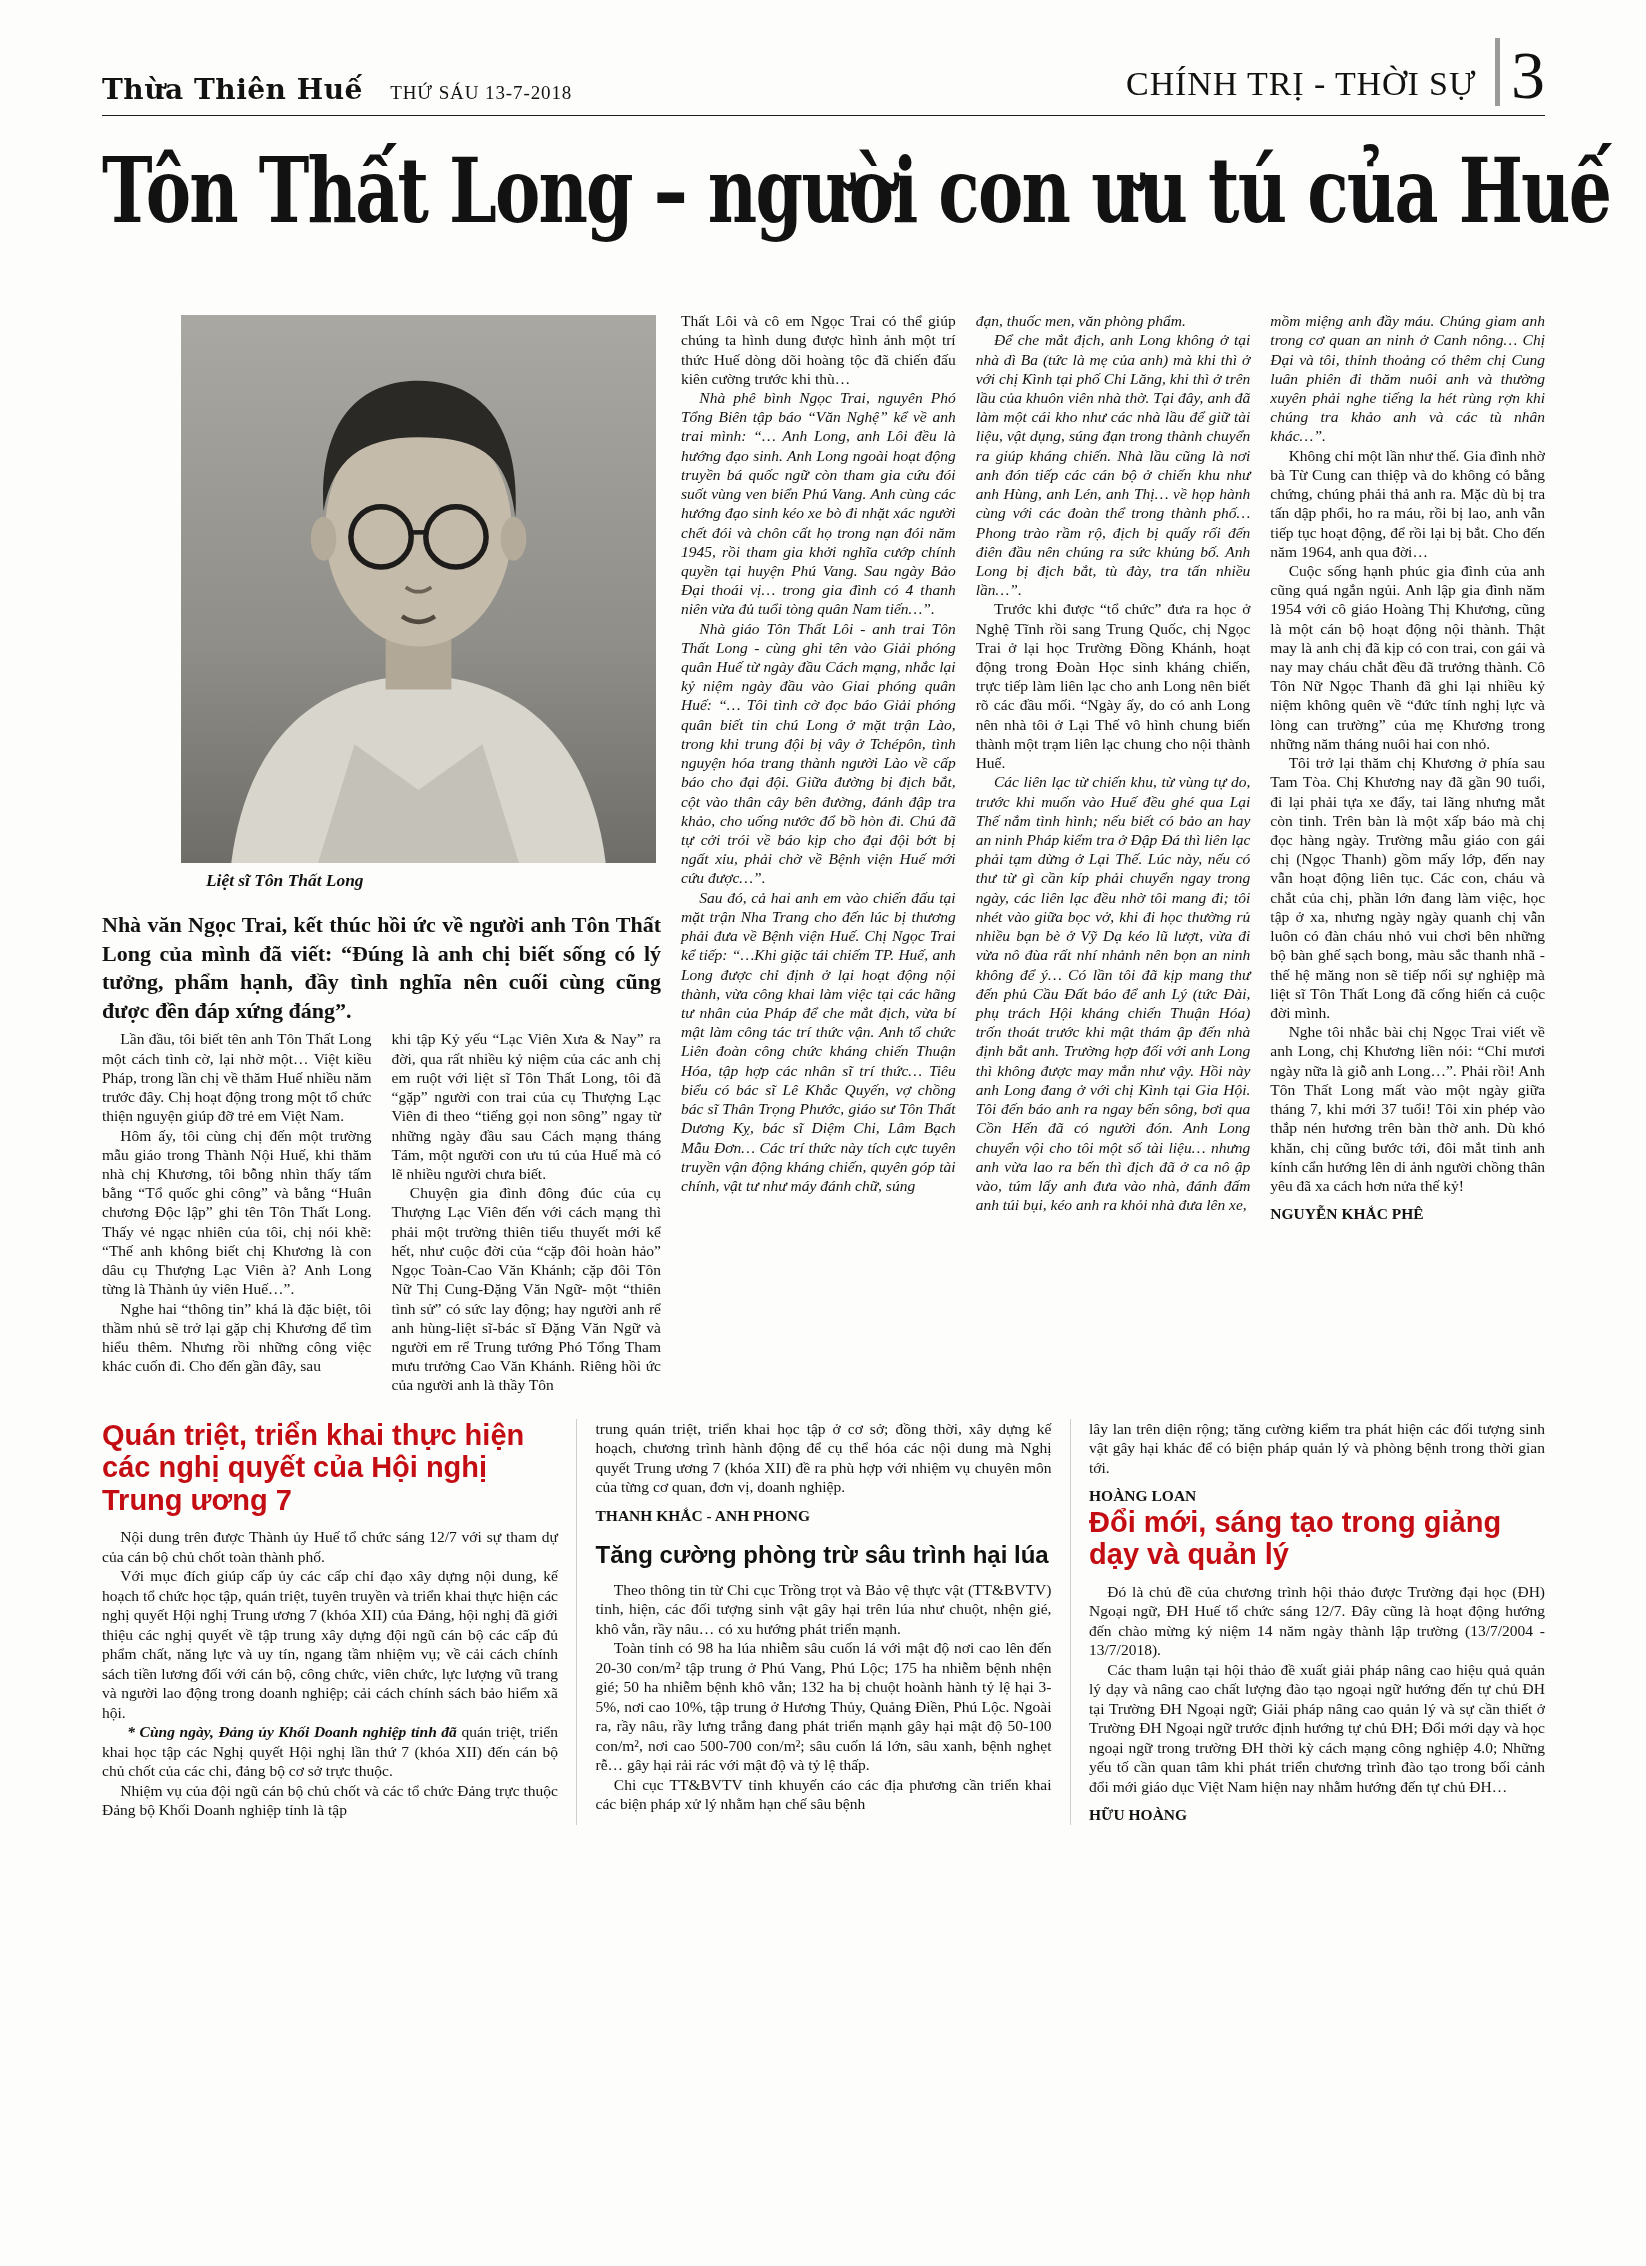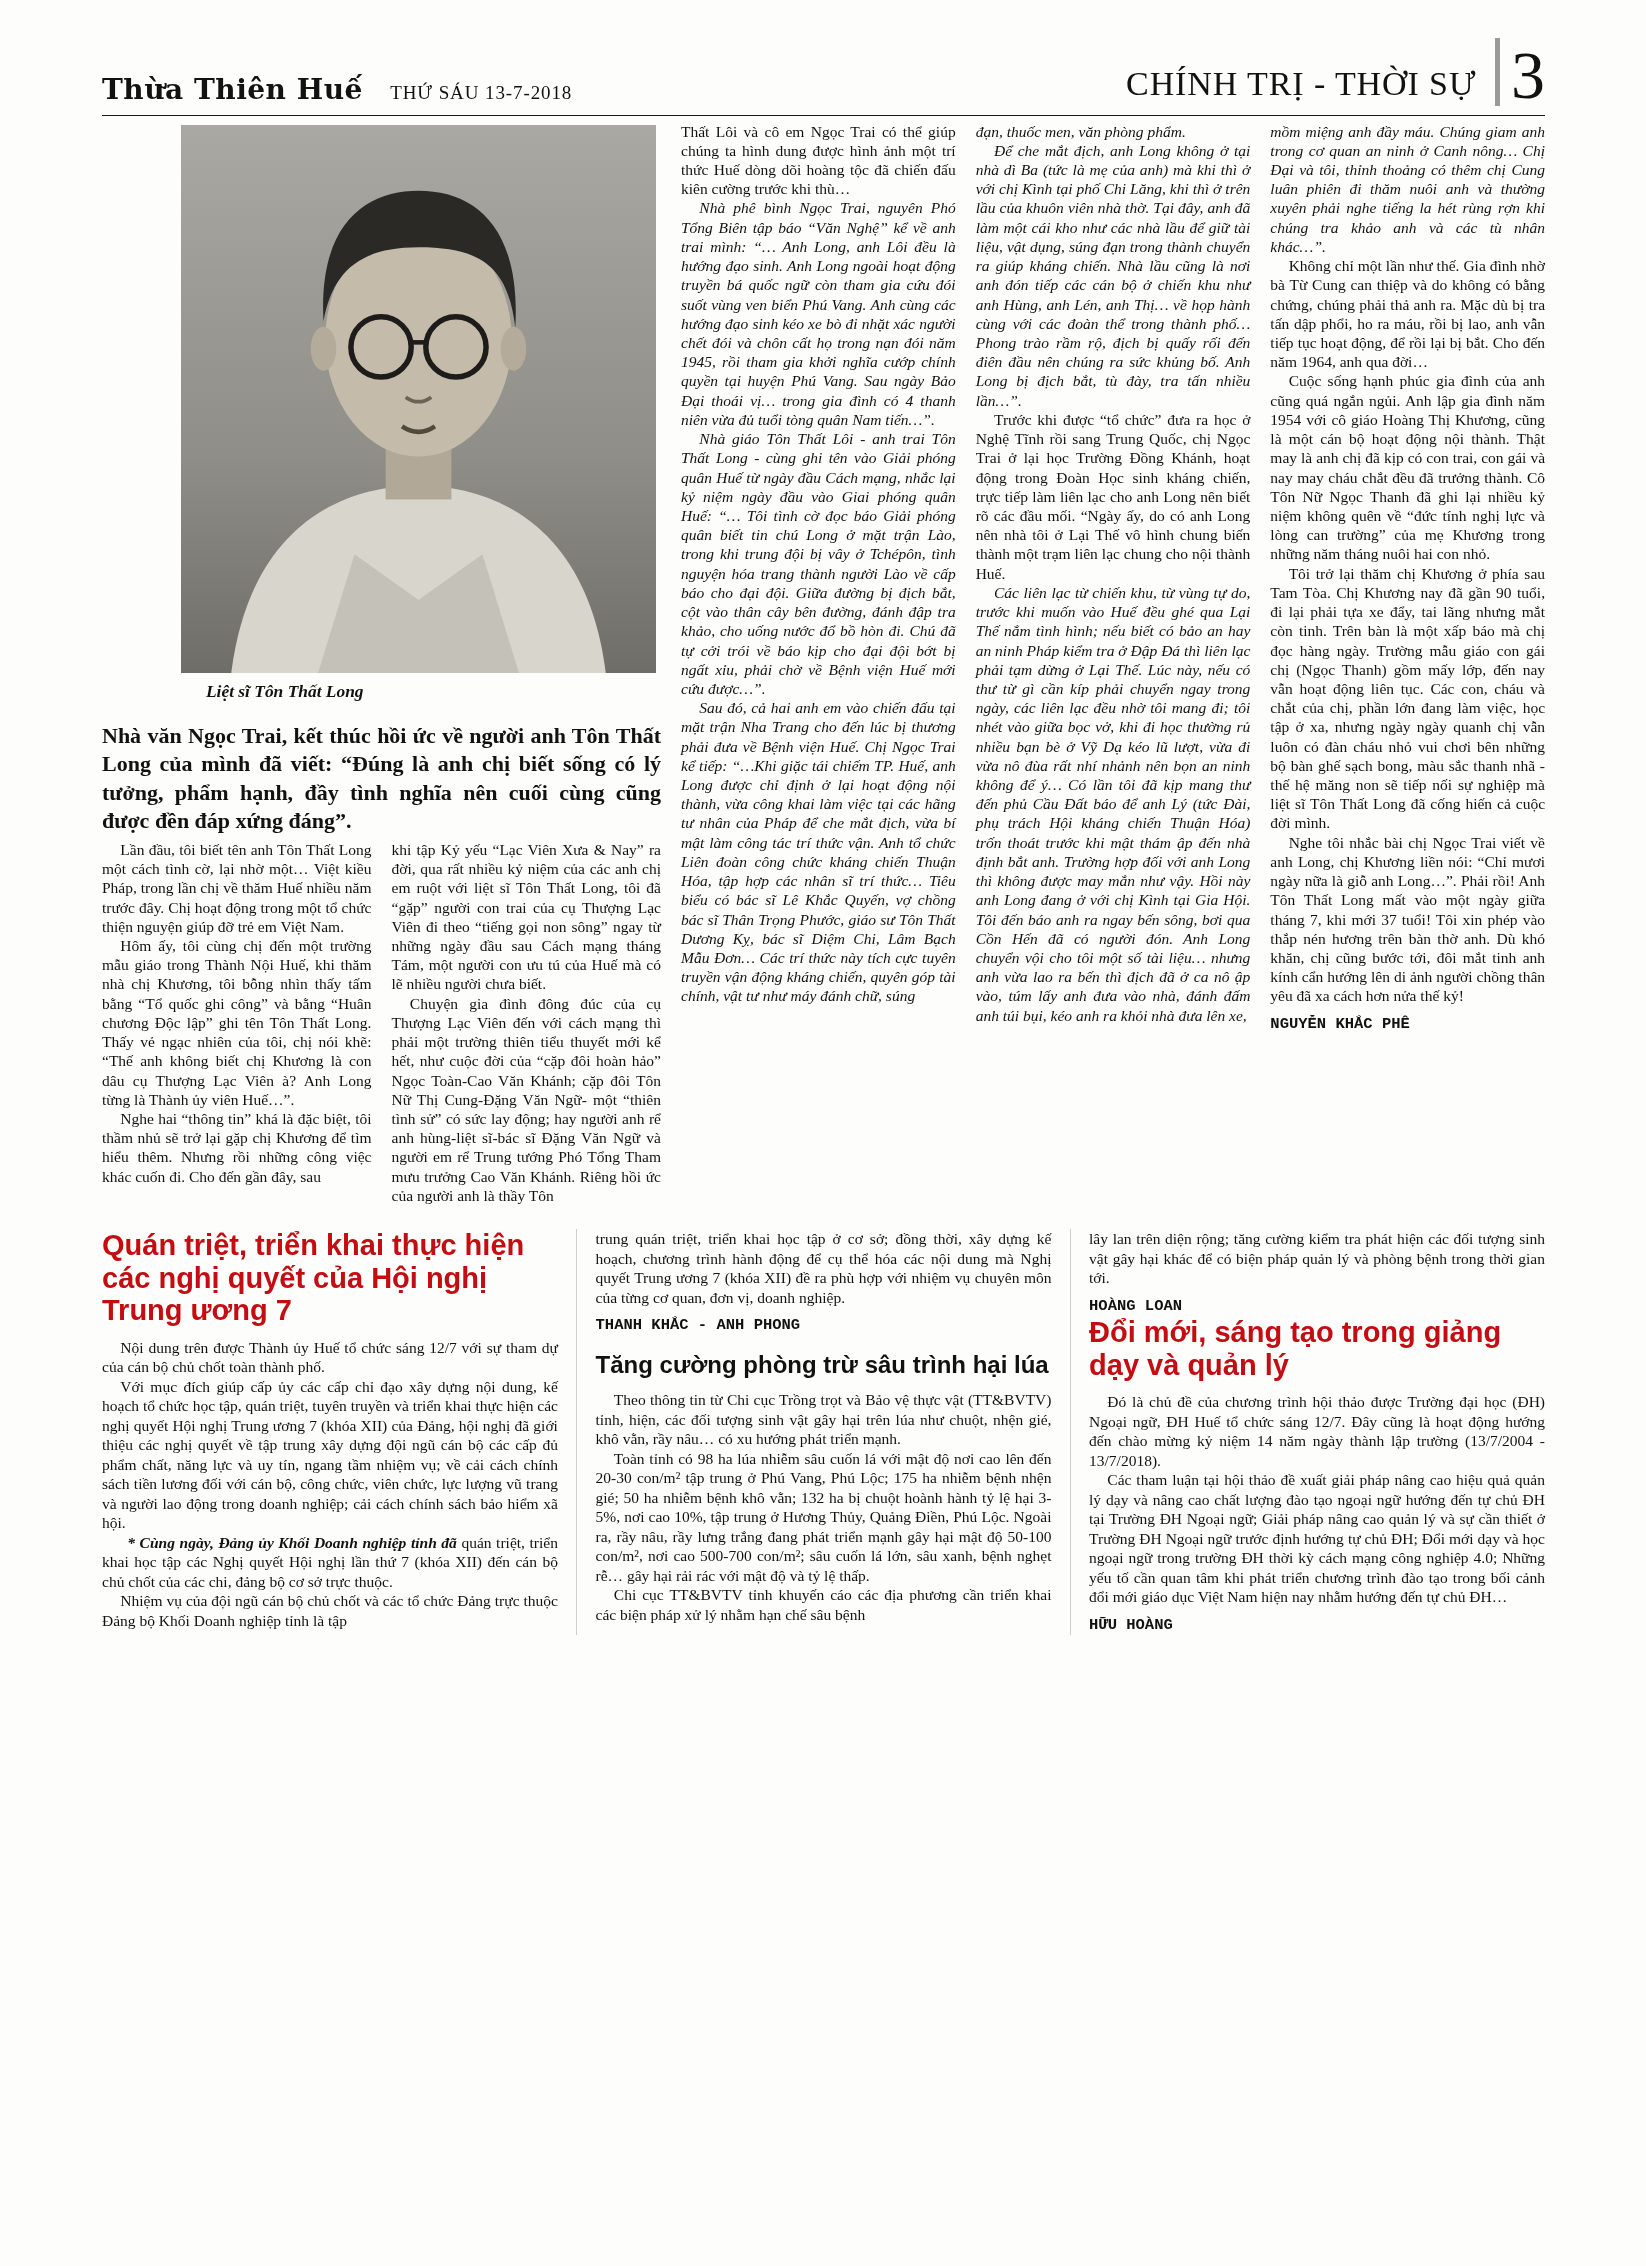--- a/index.html
+++ b/index.html
@@ -37,21 +37,21 @@
   .left-wrap { flex:0 0 559px; }
   .photo { width:475px; height:548px; margin:3.7px 0 0 79px; background:#8b8b86; overflow:hidden; }
   .photo svg { display:block; width:100%; height:100%; }
   .caption { margin:7.3px 0 0 104px; font-style:italic; font-weight:bold; font-size:17.4px; }
   .intro { font-weight:bold; font-size:22px; line-height:1.3; text-align:justify; margin:20px 0 0; }
   .two-col { display:flex; gap:20px; margin-top:4px; }
   .col { flex:1; min-width:0; }
   .article-body p.bp { margin:0; font-size:15.5px; line-height:1.24; text-align:justify; text-indent:18.3px; }
   p.cont { text-indent:0 !important; }
   p.q { font-style:italic; }
-  .byline { text-align:right; font-weight:bold; font-size:15.5px; margin-top:9.1px !important; text-indent:0 !important;font-family:Liberation Mono, monospace; }
+  .byline { text-align:right; font-weight:bold; font-size:15.5px; margin-top:9.1px !important; text-indent:0 !important; }
 
   
   .bottom { display:flex; margin-top:24px; }
   .bcol { flex:1; min-width:0; padding:0 18.3px; }
   .bcol:first-child { padding-left:0; }
   .bcol:last-child { padding-right:0; }
   .bcol + .bcol { border-left:0.9px solid #cfcfcb; }
   .btitle { font-family:"Liberation Sans", sans-serif; font-weight:bold; margin:0 0 11px; line-height:1.12; }
   .btitle.red { color:#c40d12; font-size:29px; }
   .btitle.black { color:#111; font-size:24px; margin-top:16.4px; }
@@ -70,20 +70,23 @@
       <span class="mast-date">THỨ SÁU 13-7-2018</span>
     </div>
     <div class="section-box">
       <span class="section-name">CHÍNH TRỊ - THỜI SỰ</span>
       <span class="pagebar"></span>
       <span class="page-num">3</span>
     </div>
   </header>
   <div class="header-rule"></div>
 
+  <div class="headline-wrap">
+    <h1 class="headline">Tôn Thất Long – người con ưu tú của Huế</h1>
+  </div>
 
   <div class="article-body">
 
     <div class="left-wrap">
       <figure class="photo">
         <svg viewBox="0 0 520 600" preserveAspectRatio="xMidYMid slice">
           <defs>
             <linearGradient id="phbg" x1="0" y1="0" x2="0" y2="1">
               <stop offset="0" stop-color="#a9a8a2"></stop>
               <stop offset="0.6" stop-color="#8f8e88"></stop>

